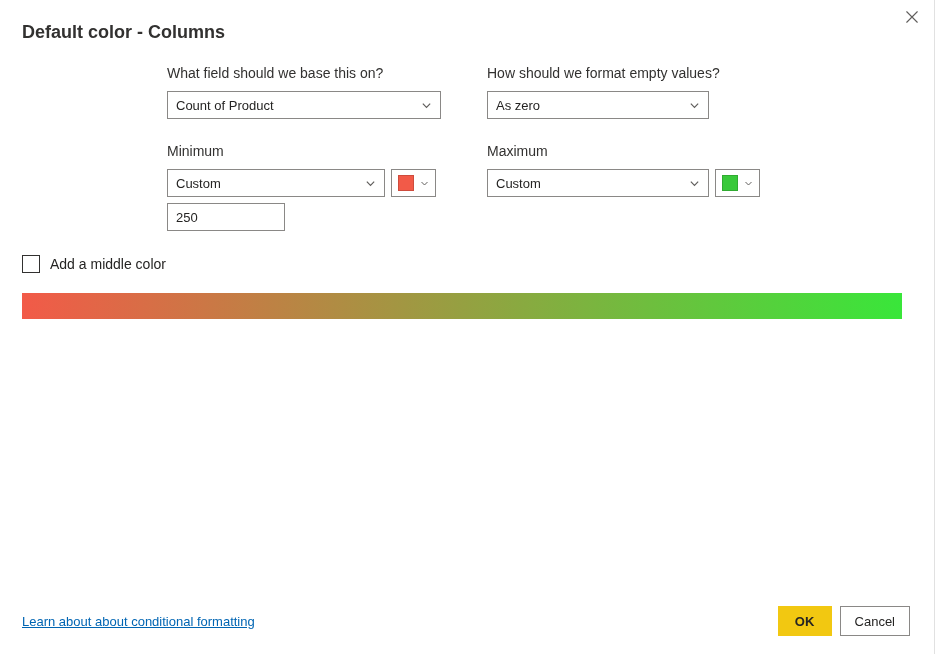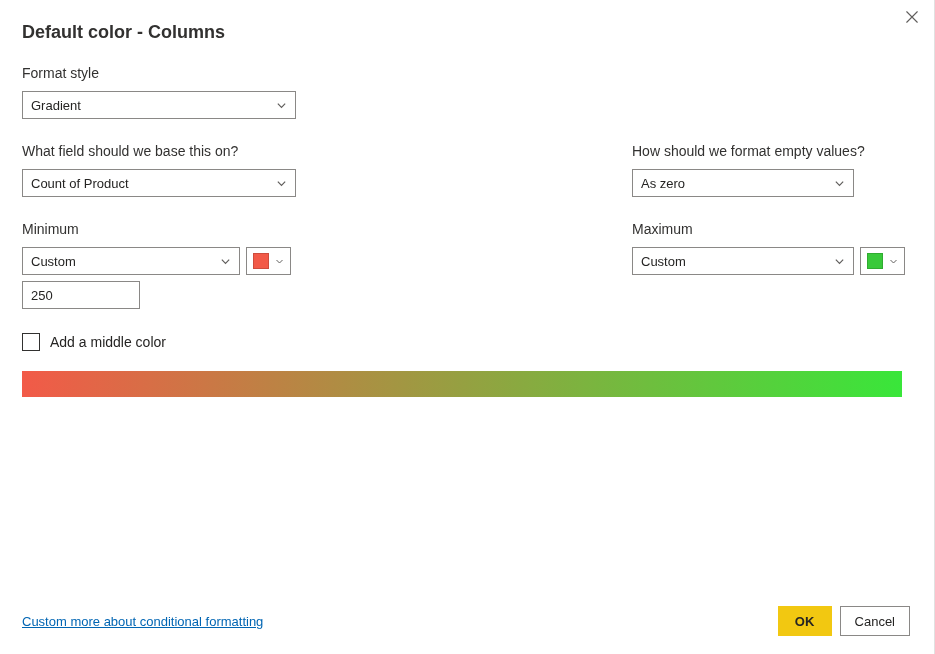--- a/index.html
+++ b/index.html
@@ -112,52 +112,41 @@
   }
   .btn.primary {
     background: #f2c811;
     border-color: #f2c811;
     font-weight: 600;
     color: #252423;
   }
   .group { margin-bottom: 24px; }
   .twocol {
     display: flex;
-    justify-content: space-between;
+    justify-content: center;
     width: 890px;
   }
   .colblock { width: 300px; }
   .colblock.right { width: 280px; margin-left: 20px; }
 </style>
 </head>
 <body>
 
 <div class="dialog">
 
   <div class="close-btn">
     <span>
       <svg viewBox="0 0 16 16">
           <path d="M2 2 L14 14 M14 2 L2 14" stroke="currentColor" stroke-width="1.3" fill="none" stroke-linecap="round"></path>
         </svg>
     </span>
   </div>
 
   <div class="title">Default color - Columns</div>
 
-  <div class="group">
-    <div class="label">Format style</div>
-    <div class="select w-full">
-      <span>Gradient</span>
-      <span class="chev">
-        <svg viewBox="0 0 12 12">
-            <path d="M2 4 L6 8 L10 4" stroke="currentColor" stroke-width="1.3" fill="none"></path>
-          </svg>
-      </span>
-    </div>
-  </div>
 
   <div class="twocol group">
     <div class="colblock">
       <div class="label">What field should we base this on?</div>
       <div class="select w-full">
         <span>Count of Product</span>
         <span class="chev">
           <svg viewBox="0 0 12 12">
               <path d="M2 4 L6 8 L10 4" stroke="currentColor" stroke-width="1.3" fill="none"></path>
             </svg>
@@ -227,21 +216,21 @@
   </div>
 
   <div class="checkbox-row">
     <div class="checkbox"></div>
     <span style="font-size:14px;">Add a middle color</span>
   </div>
 
   <div class="gradient-bar" style="background:linear-gradient(to right,#f25a48,#39e63a)"></div>
 
   <div class="footer">
-    <span class="link">Custom more about conditional formatting</span>
+    <span class="link">Learn about about conditional formatting</span>
     <div class="btn-row">
       <div class="btn primary">
         <span>OK</span>
       </div>
       <div class="btn">
         <span>Cancel</span>
       </div>
     </div>
   </div>
 

